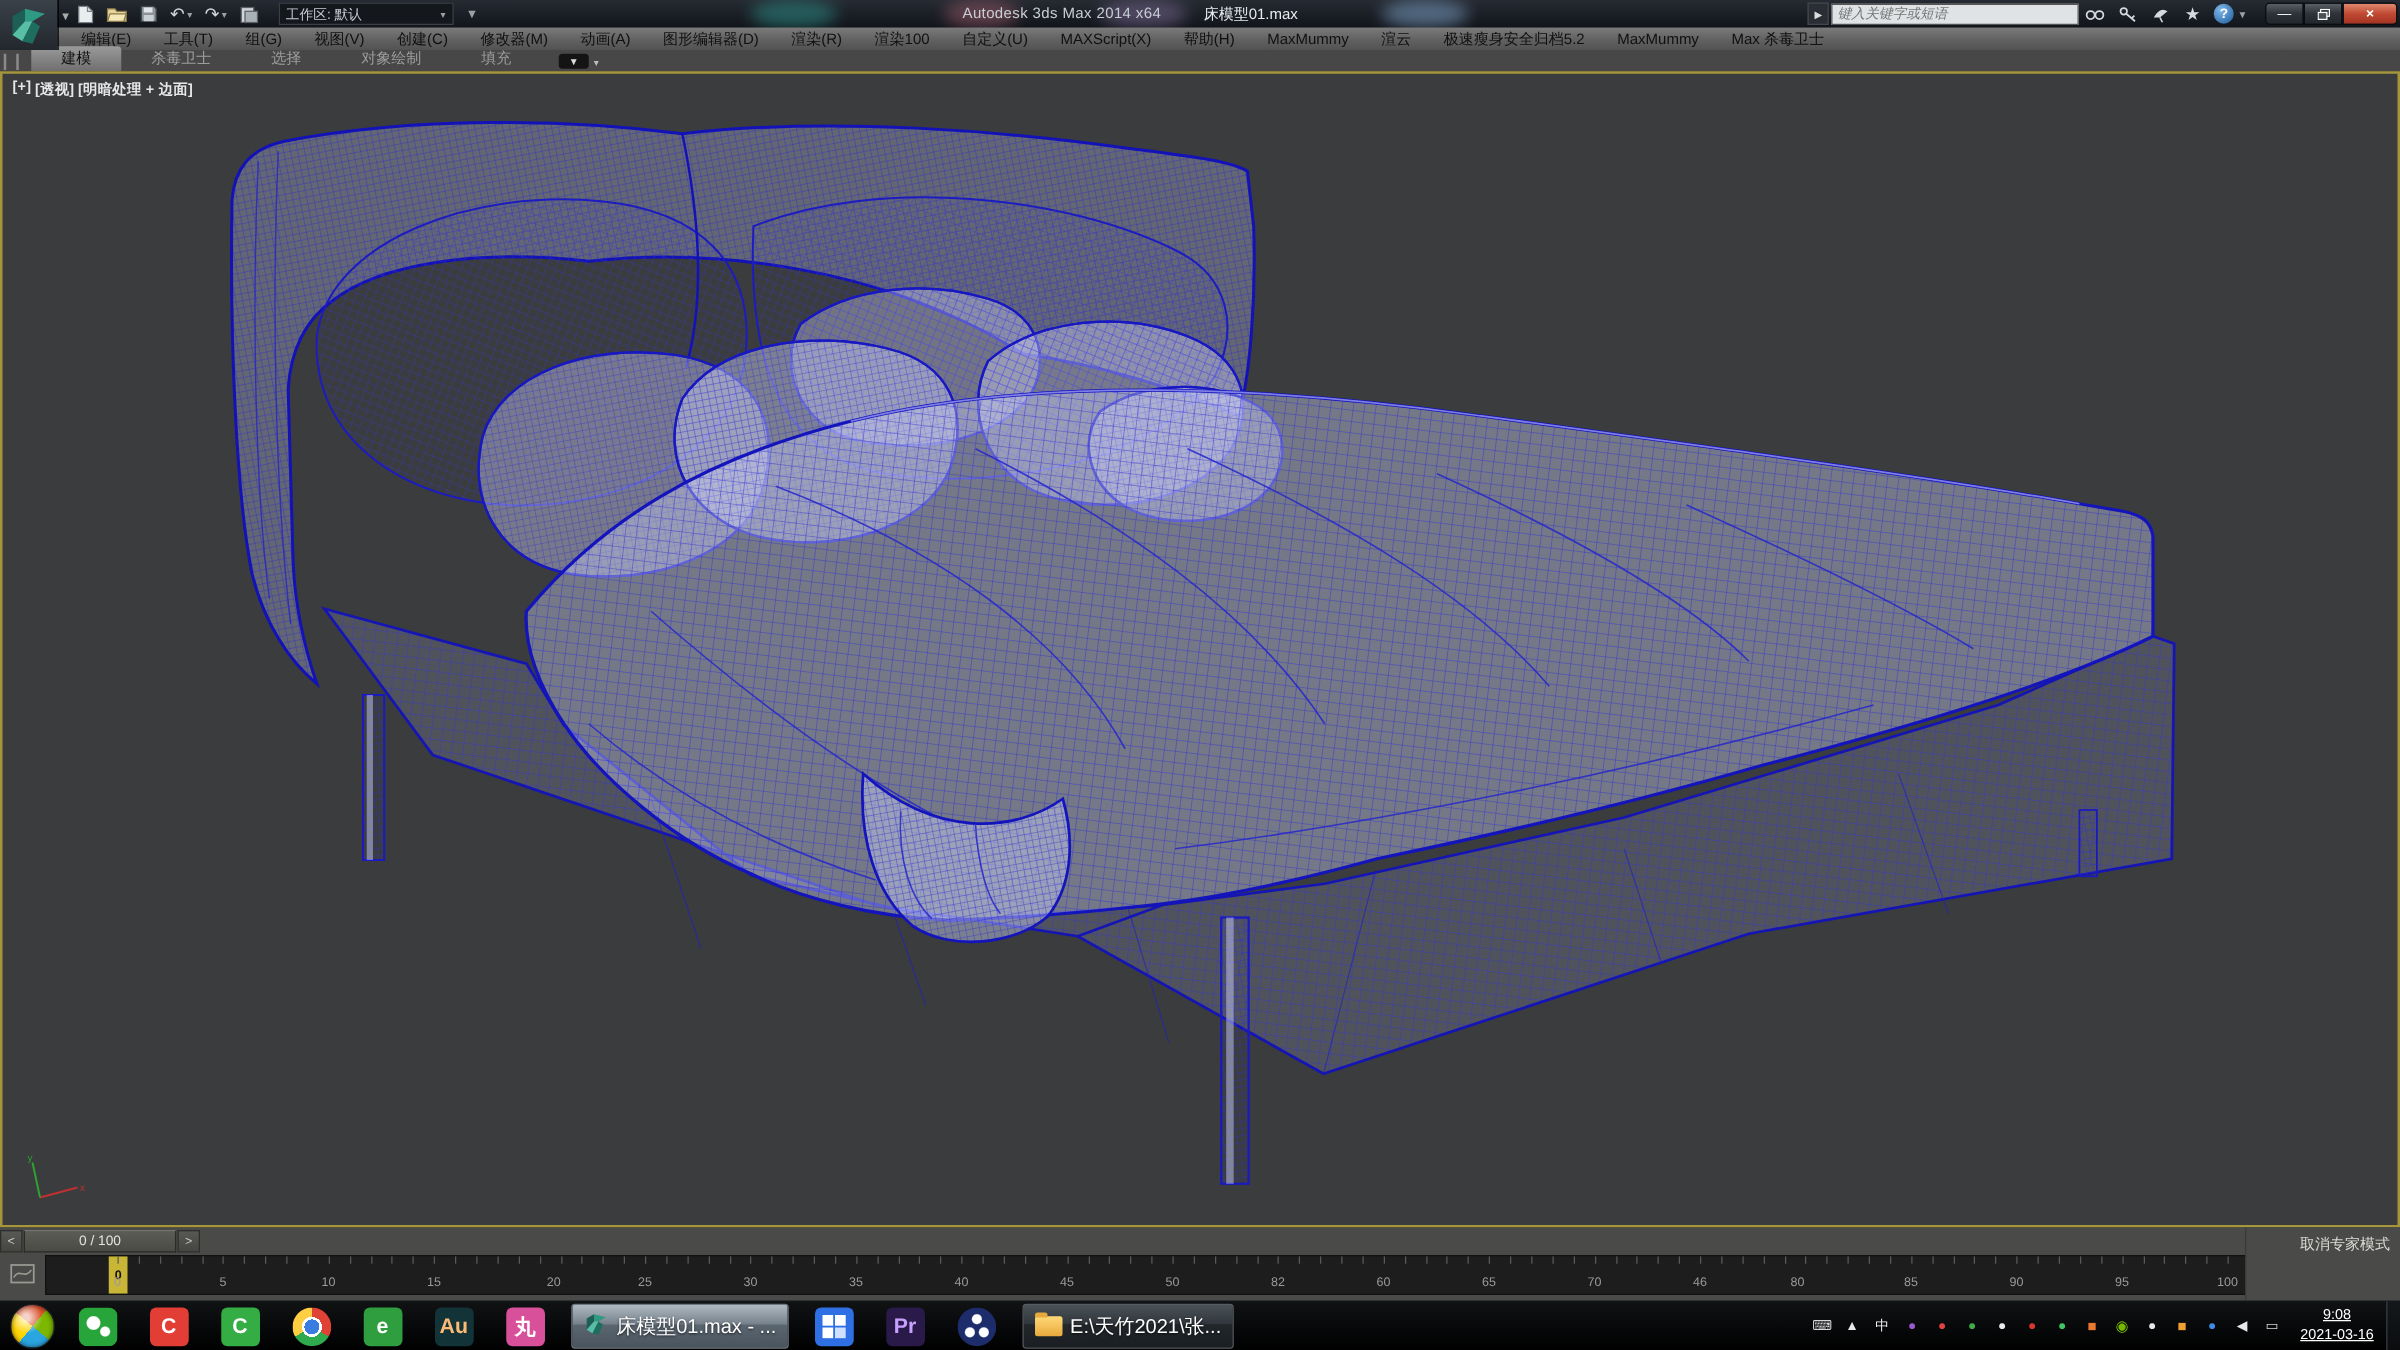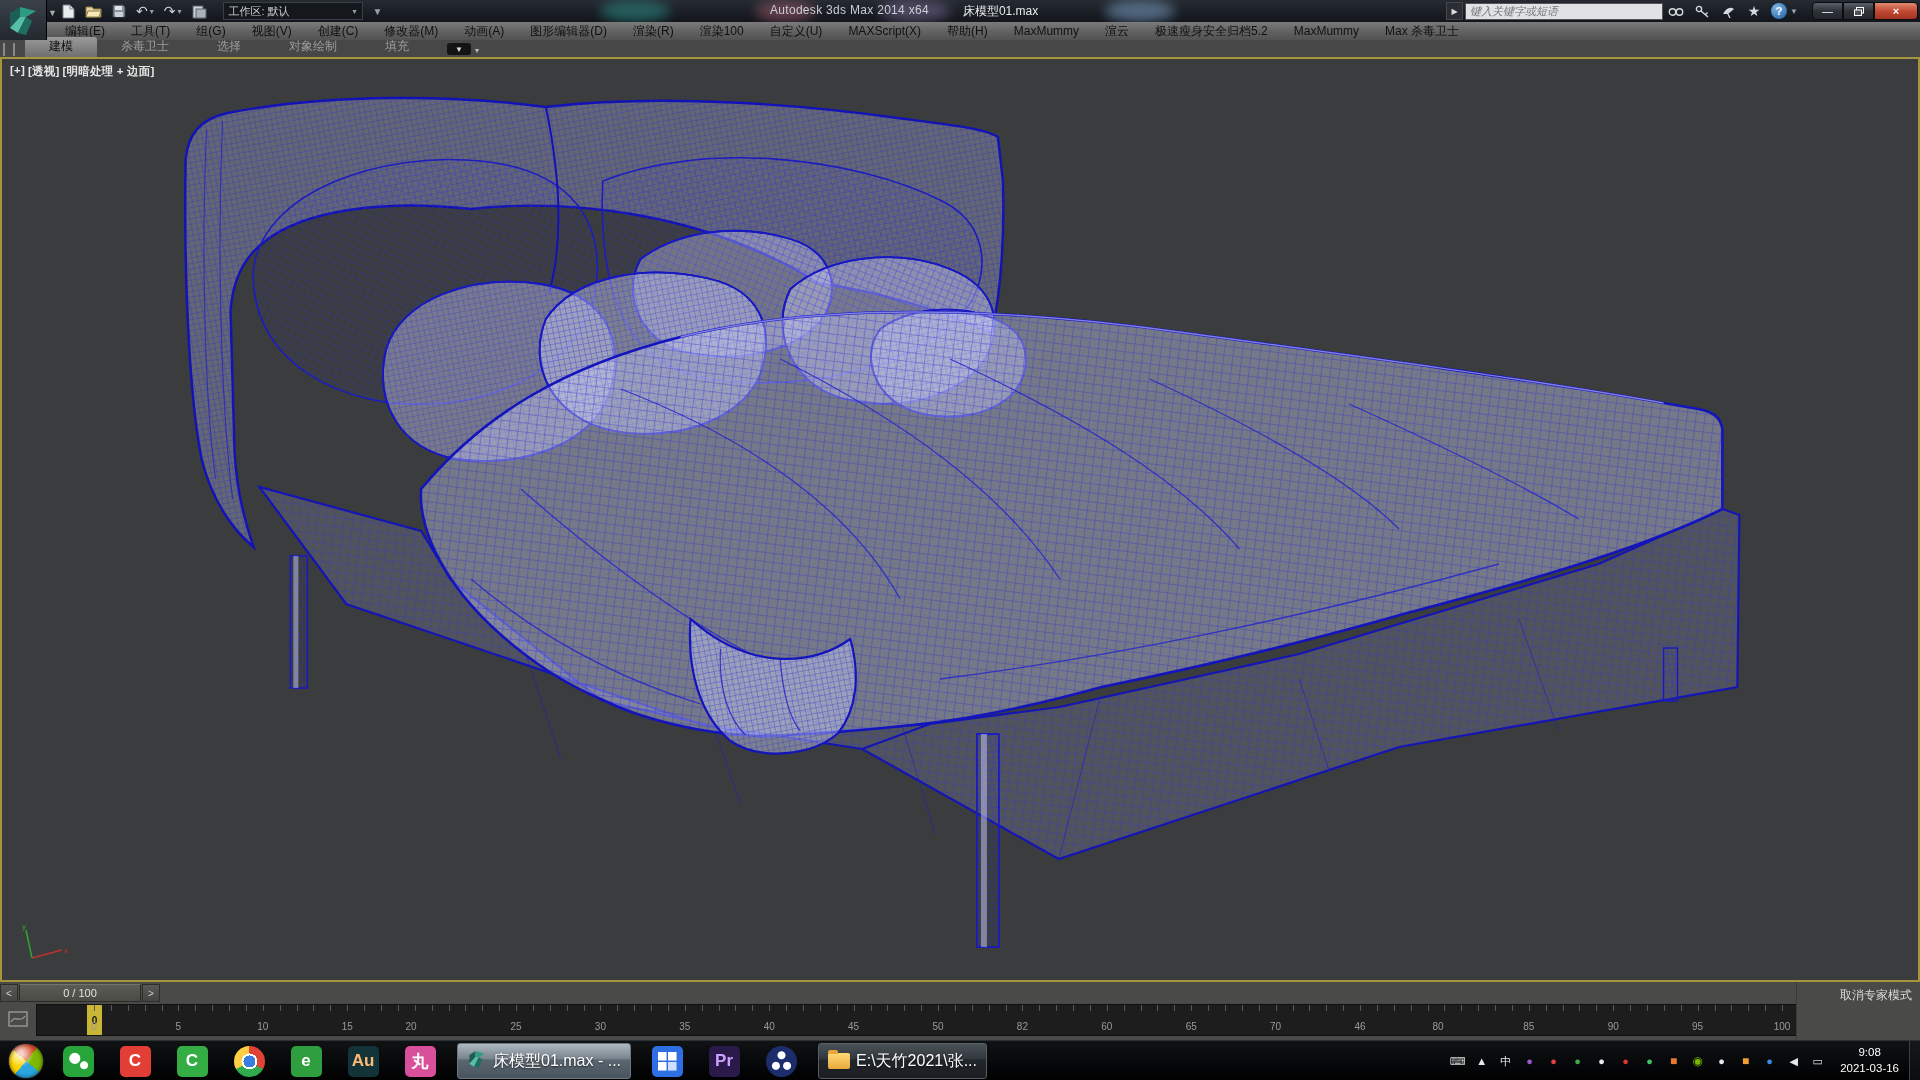--- a/index.html
+++ b/index.html
@@ -99,21 +99,21 @@
      linear-gradient(#fff,#fff) 0 100%/45% 45% no-repeat,linear-gradient(#cfe0ff,#cfe0ff) 100% 100%/45% 45% no-repeat;}
   .tb-window{height:34px;display:flex;align-items:center;gap:6px;padding:0 9px;margin-right:16px;
     border:1px solid #6f777e;border-radius:3px;font-size:16px;color:#fff;white-space:nowrap;
     background:linear-gradient(180deg,#aeb8c0,#76828c 45%,#5a6670 46%,#49545e);text-shadow:0 1px 2px rgba(0,0,0,.7);}
   .tb-window.folder{background:linear-gradient(180deg,#4a5258,#30363b 45%,#22272b 46%,#1a1e22);border-color:#565d63;}
   .folder-glyph{width:22px;height:16px;position:relative;background:linear-gradient(180deg,#ffd978,#e8a93c);border-radius:2px;}
   .folder-glyph:before{content:"";position:absolute;left:0;top:-3px;width:10px;height:4px;
     background:#e8a93c;border-radius:2px 2px 0 0;}
   #tray{margin-left:auto;display:flex;align-items:center;gap:7px;}
   .tray-ic{width:17px;height:17px;display:flex;align-items:center;justify-content:center;font-size:11px;line-height:1;}
-  #clock{margin:0 10px 0 14px;text-align:center;color:#fff;font-size:11.5px;line-height:1.35;}
+  #clock{margin:0 10px 0 14px;text-align:center;color:#fff;font-size:11.5px;line-height:1.35;text-decoration:underline;}
   #show-desktop{width:10px;height:40px;border-left:1px solid #3a4046;background:linear-gradient(180deg,#15181b,#0a0c0e);}
 </style>
 </head>
 <body>
 
 <div id="stage">
 
   <div id="titlebar">
     <div class="blob" style="left:600px;width:70px;background:#2e8f88;"></div>
     <div class="blob" style="left:755px;width:60px;background:#9a5a68;"></div>
@@ -451,21 +451,21 @@
         <div class="tick" style="left: 1660.6px;"></div>
         <div class="tick" style="left: 1677.5px;"></div>
         <div class="tick" style="left: 1694.4px;"></div>
         <div class="tick" style="left: 1711.2px;"></div>
         <div class="tick" style="left: 1728.1px;"></div>
         <div class="tick" style="left: 1745px;"></div>
         <div class="rlabel" style="left: 57px;">0</div>
         <div class="rlabel" style="left: 141.4px;">5</div>
         <div class="rlabel" style="left: 225.8px;">10</div>
         <div class="rlabel" style="left: 310.2px;">15</div>
-        <div class="rlabel" style="left: 374px;">20</div>
+        <div class="rlabel" style="left: 406px;">20</div>
         <div class="rlabel" style="left: 479px;">25</div>
         <div class="rlabel" style="left: 563.4px;">30</div>
         <div class="rlabel" style="left: 647.8px;">35</div>
         <div class="rlabel" style="left: 732.2px;">40</div>
         <div class="rlabel" style="left: 816.6px;">45</div>
         <div class="rlabel" style="left: 901px;">50</div>
         <div class="rlabel" style="left: 985.4px;">82</div>
         <div class="rlabel" style="left: 1069.8px;">60</div>
         <div class="rlabel" style="left: 1154.2px;">65</div>
         <div class="rlabel" style="left: 1238.6px;">70</div>

